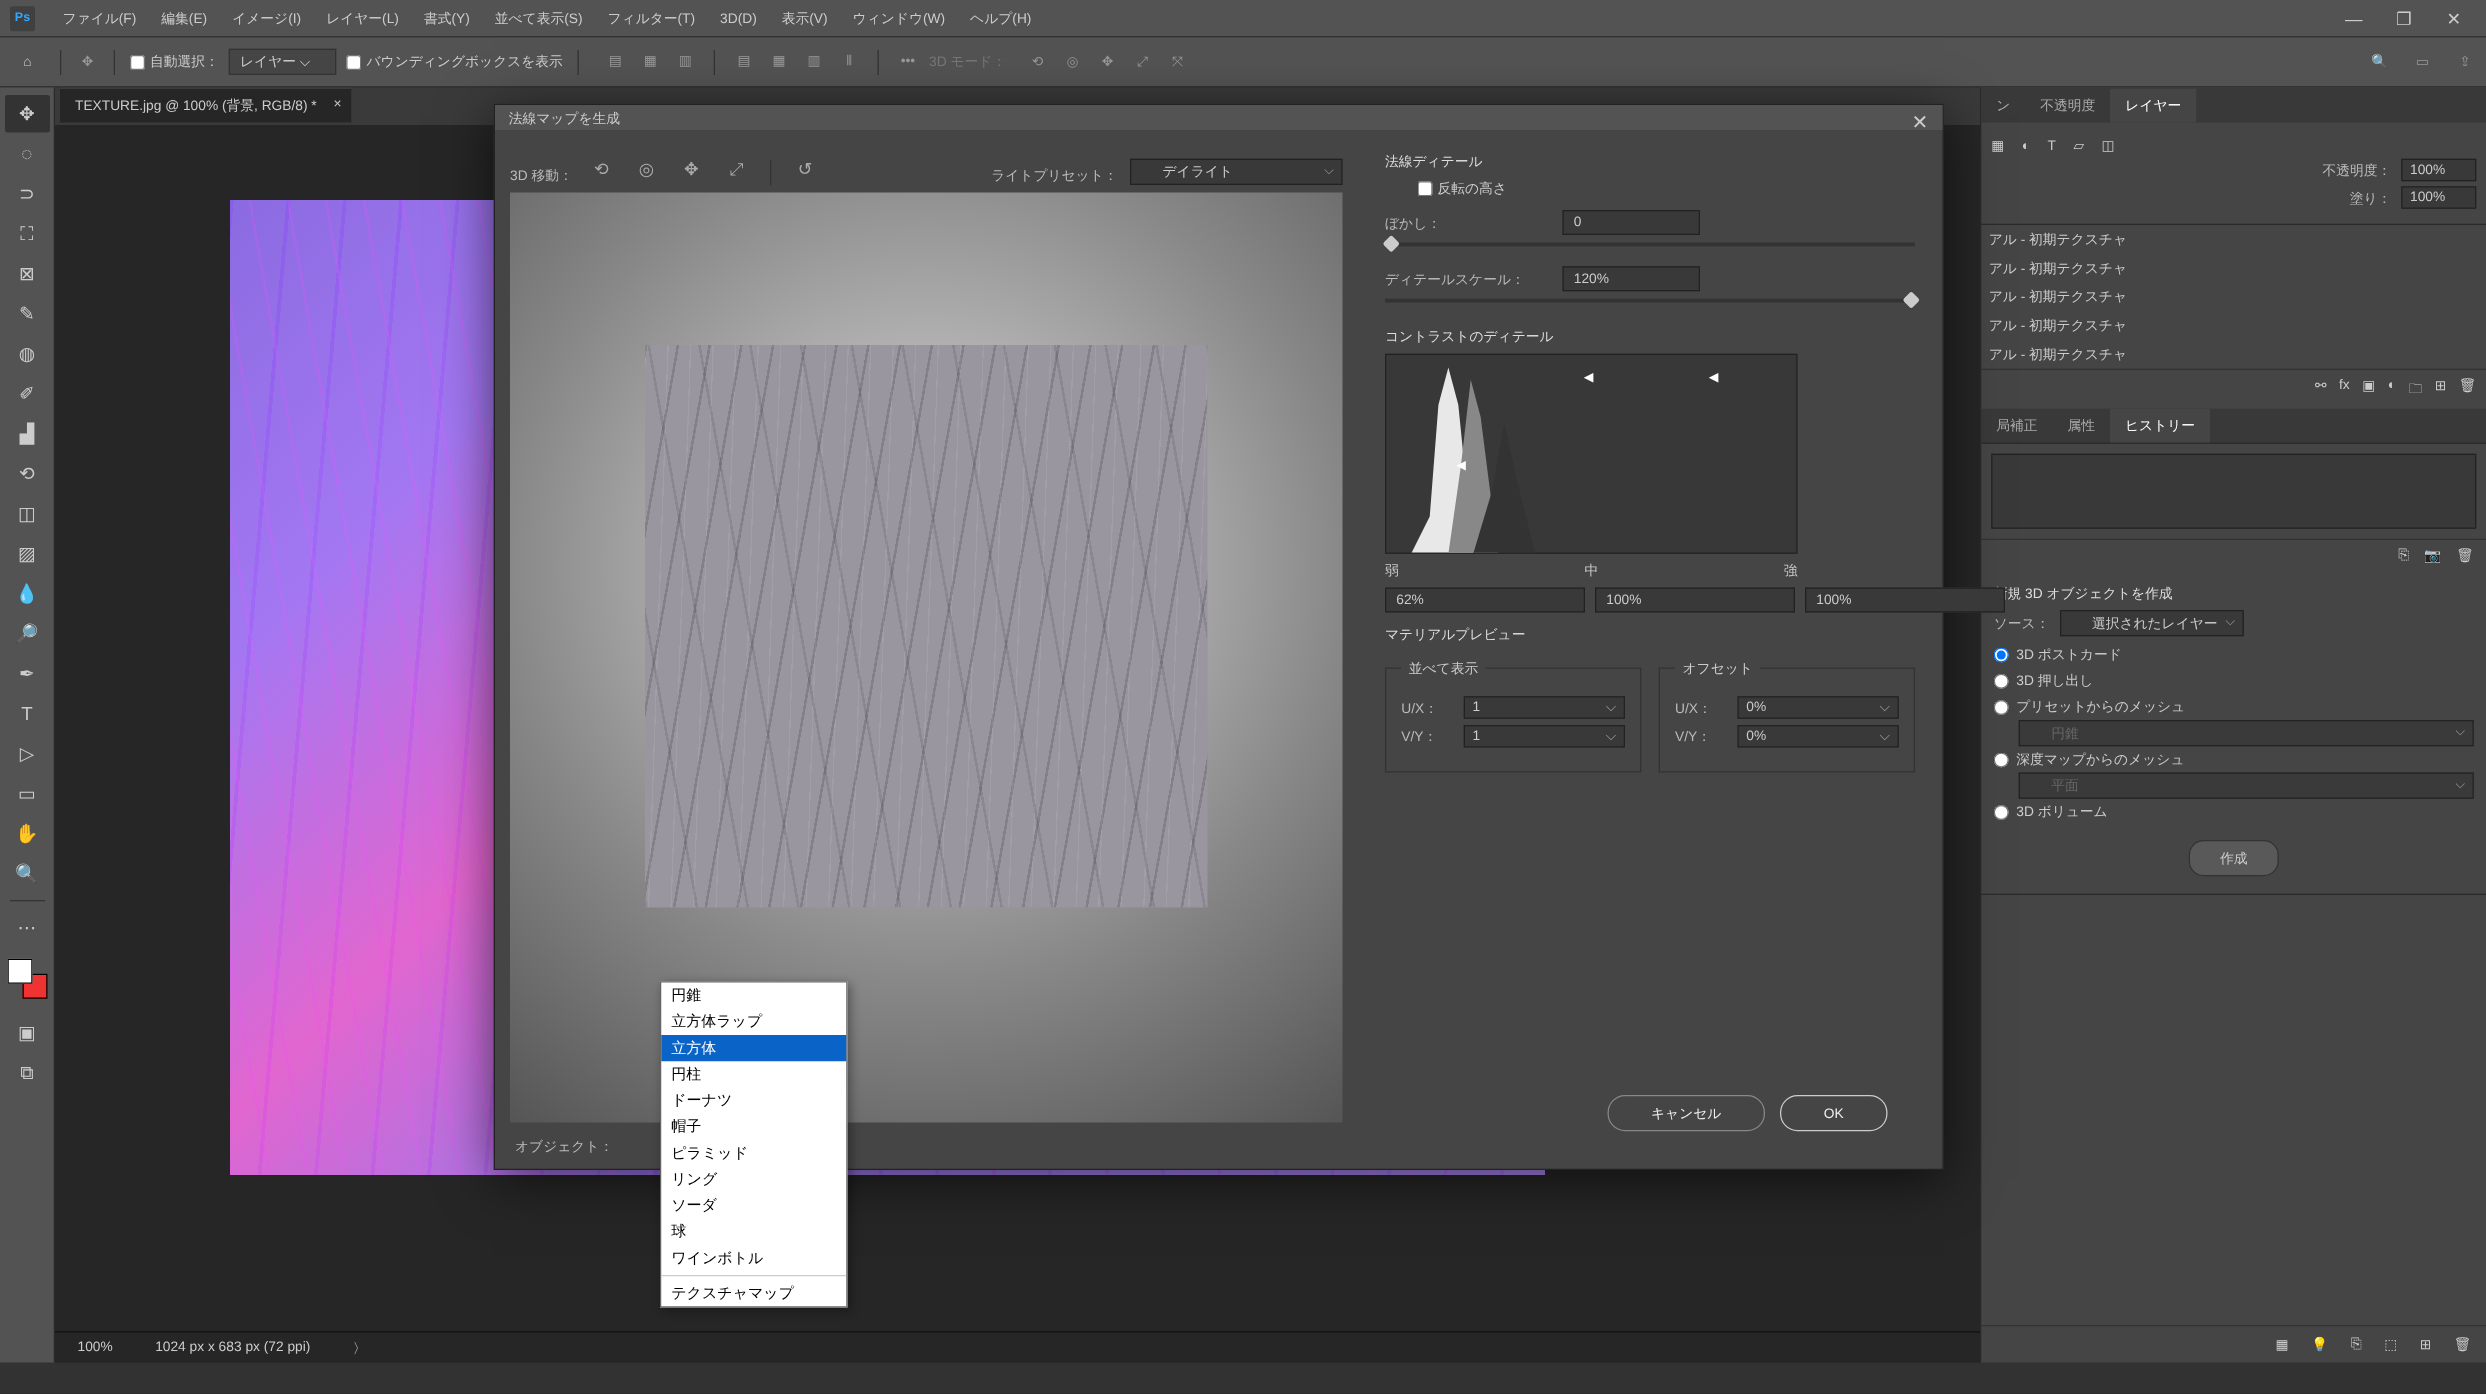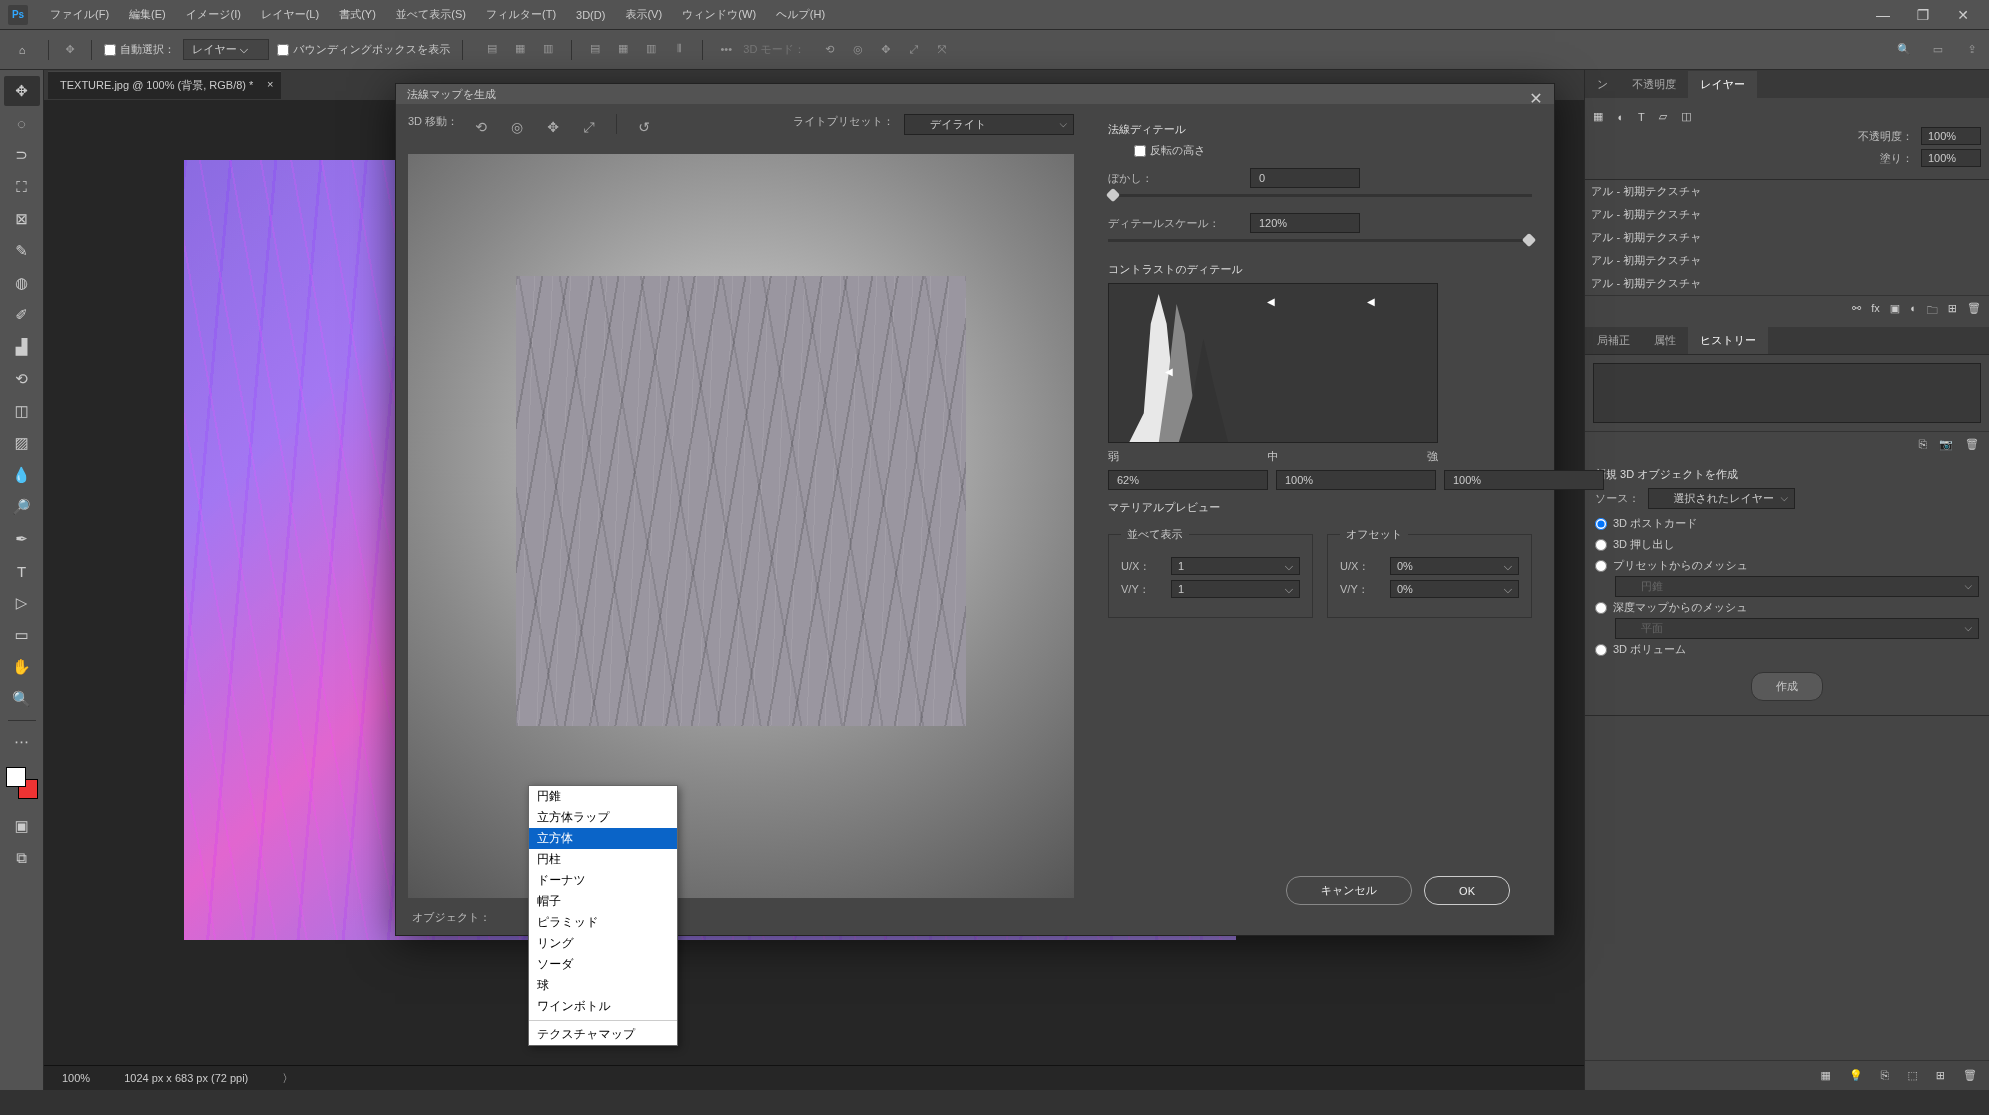--- a/index.html
+++ b/index.html
@@ -18,21 +18,21 @@
 .align-icons{display:flex;gap:10px;margin-left:8px}
 .ai{width:18px;height:18px;display:flex;align-items:center;justify-content:center;color:#999}
 .main-area{display:flex;height:calc(100% - 95px)}
 .toolbar{width:44px;background:#535353;border-right:1px solid #2a2a2a;display:flex;flex-direction:column;align-items:center;padding-top:6px;gap:2px}
 .tool{width:36px;height:30px;display:flex;align-items:center;justify-content:center;cursor:pointer;border-radius:2px;font-size:15px}
 .tool.active{background:#333}
 .swatches{margin-top:8px;position:relative;width:32px;height:32px}
 .sw-fg{position:absolute;width:20px;height:20px;background:#fff;border:1px solid #000;top:0;left:0}
 .sw-bg{position:absolute;width:20px;height:20px;background:#e33;border:1px solid #000;bottom:0;right:0}
 .canvas-area{flex:1;background:#262626;position:relative;display:flex;flex-direction:column}
-.doc-tabs{height:30px;background:#3a3a3a;display:flex;align-items:center;padding-left:4px}
+.doc-tabs{height:30px;background:#3a3a3a;display:flex;align-items:flex-start;padding-left:4px}
 .doc-tab{background:#262626;padding:6px 28px 6px 12px;border-top:1px solid #444;position:relative;font-size:12px}
 .doc-tab .x{position:absolute;right:8px;top:6px;cursor:pointer}
 .canvas-viewport{flex:1;position:relative;overflow:hidden}
 .texture-img{position:absolute;left:140px;top:60px;width:1052px;height:780px;background:linear-gradient(135deg,#8a6dd8 0%,#a078e8 20%,#d868c8 40%,#9878e0 60%,#a888e8 100%);filter:contrast(1.1)}
 .texture-img::after{content:"";position:absolute;inset:0;background:repeating-linear-gradient(80deg,rgba(200,100,200,.3) 0 2px,transparent 2px 30px),repeating-linear-gradient(95deg,rgba(120,80,200,.3) 0 3px,transparent 3px 45px);mix-blend-mode:overlay}
 .status-bar{height:25px;background:#262626;display:flex;align-items:center;padding:0 18px;gap:34px;border-top:1px solid #111}
 .panels{width:405px;background:#454545;border-left:1px solid #2a2a2a;display:flex;flex-direction:column}
 .panel-tabs{display:flex;height:28px;background:#393939;align-items:flex-end}
 .ptab{padding:6px 12px;cursor:pointer;color:#aaa}
 .ptab.active{background:#454545;color:#fff}
@@ -45,21 +45,21 @@
 .panel-section{border-bottom:1px solid #2a2a2a;padding:10px}
 .radio-row{display:flex;align-items:center;gap:6px;padding:3px 0}
 .radio-row input{width:12px;height:12px}
 .create-btn{display:block;margin:12px auto 4px;padding:6px 24px;background:#595959;border:1px solid #333;border-radius:12px;cursor:pointer}
 
 .dialog{position:absolute;left:395px;top:83px;width:1160px;height:853px;background:#454545;border:1px solid #222;box-shadow:0 8px 40px rgba(0,0,0,.6);display:flex;flex-direction:column;z-index:100}
 .dlg-title{height:20px;background:#535353;display:flex;align-items:center;padding:0 11px;position:relative}
 .dlg-close{position:absolute;right:8px;top:4px;width:20px;height:20px;display:flex;align-items:center;justify-content:center;cursor:pointer;font-size:16px}
 .dlg-body{flex:1;display:flex}
 .dlg-left{width:690px;display:flex;flex-direction:column;padding:10px 12px}
-.dlg-toolbar{display:flex;align-items:flex-start;gap:10px;height:34px}
+.dlg-toolbar{display:flex;align-items:flex-end;gap:10px;height:34px}
 .dlg-icon{width:26px;height:26px;display:flex;align-items:center;justify-content:center;color:#aaa;font-size:14px}
 .preview-box{flex:1;background:radial-gradient(circle at 50% 40%,#ddd 0%,#888 60%,#555 100%);margin-top:6px;display:flex;align-items:center;justify-content:center;position:relative}
 .rock-tex{width:450px;height:450px;background:#9a96a0;position:relative;overflow:hidden;margin-top:-50px}
 .rock-tex::before{content:"";position:absolute;inset:0;background:repeating-linear-gradient(100deg,rgba(0,0,0,.15) 0 2px,transparent 2px 25px),repeating-linear-gradient(80deg,rgba(0,0,0,.1) 0 2px,transparent 2px 40px),repeating-linear-gradient(92deg,rgba(255,255,255,.08) 0 1px,transparent 1px 18px)}
 .obj-row{display:flex;align-items:center;gap:10px;padding:12px 4px 0}
 .dlg-right{flex:1;padding:18px 22px 12px;display:flex;flex-direction:column;gap:10px}
 .section-label{color:#ddd;margin-bottom:6px}
 .slider-row{display:flex;align-items:center;gap:12px;margin:6px 0}
 .slider-track{flex:1;height:3px;background:#333;position:relative}
 .slider-thumb{position:absolute;width:10px;height:10px;background:#ccc;border-radius:2px;top:-4px;transform:rotate(45deg)}

